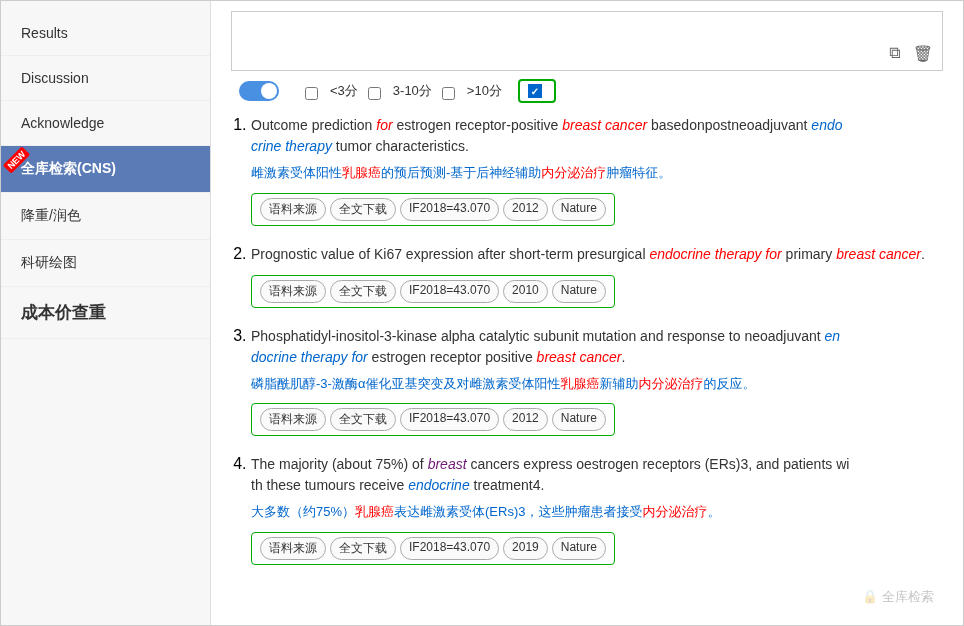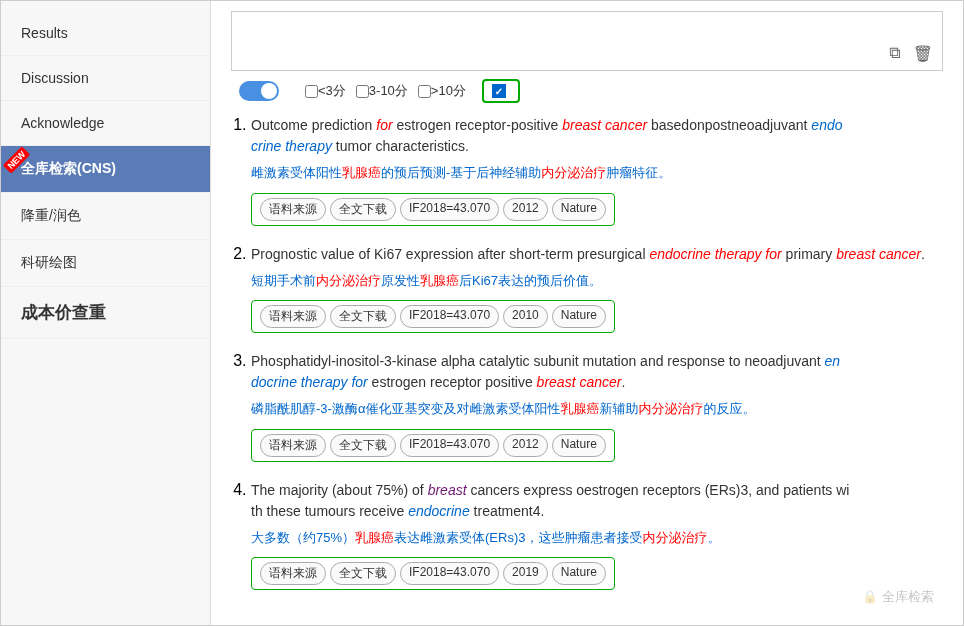--- a/index.html
+++ b/index.html
@@ -122,22 +122,22 @@
     }
     .impact-section {
       display: flex;
       align-items: center;
       gap: 10px;
       font-size: 13px;
       color: #333;
     }
     .checkbox-item {
       display: flex;
-      align-items: center;
-      gap: 0;
+      align-items: flex-end;
+      gap: 12px;
       font-size: 13px;
     }
     .cns-box {
       border: 2px solid #00aa00;
       border-radius: 4px;
       padding: 3px 8px;
       display: flex;
       align-items: center;
       gap: 4px;
       font-size: 13px;
@@ -267,23 +267,20 @@
           <span class="tag">IF2018=43.070</span>
           <span class="tag">2012</span>
           <span class="tag">Nature</span>
         </div>
       </li>
 
       <li>
         <div class="result-title">
           Prognostic value of Ki67 expression after short-term presurgical <em style="color:red">endocrine therapy for</em> primary <em style="color:red">breast cancer</em>.
         </div>
-        <div class="result-translation">
-          <span style="color:#0066cc">短期手术前<span style="color:red">内分泌治疗</span>原发性<span style="color:red">乳腺癌</span>后Ki67表达的预后价值。</span>
-        </div>
         <div class="tags-row">
           <span class="tag">语料来源</span>
           <span class="tag">全文下载</span>
           <span class="tag">IF2018=43.070</span>
           <span class="tag">2010</span>
           <span class="tag">Nature</span>
         </div>
       </li>
 
       <li>

